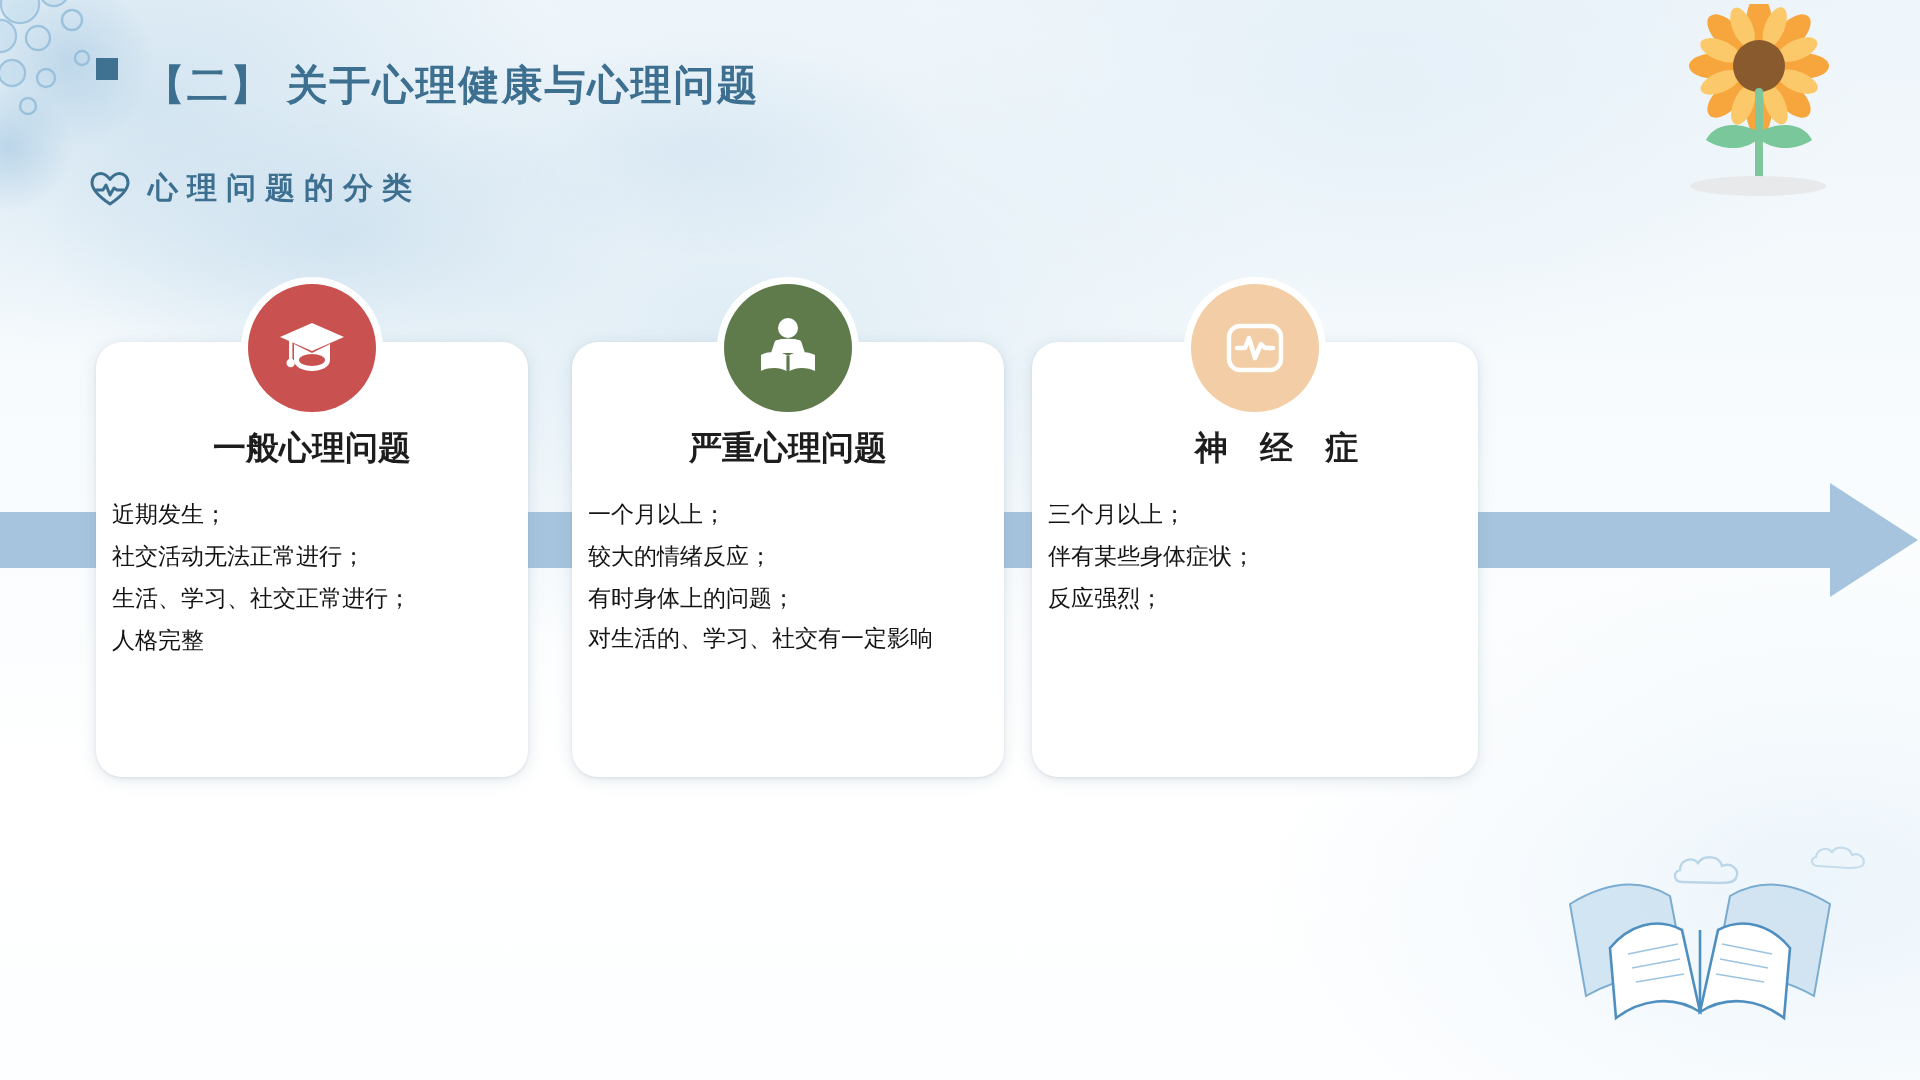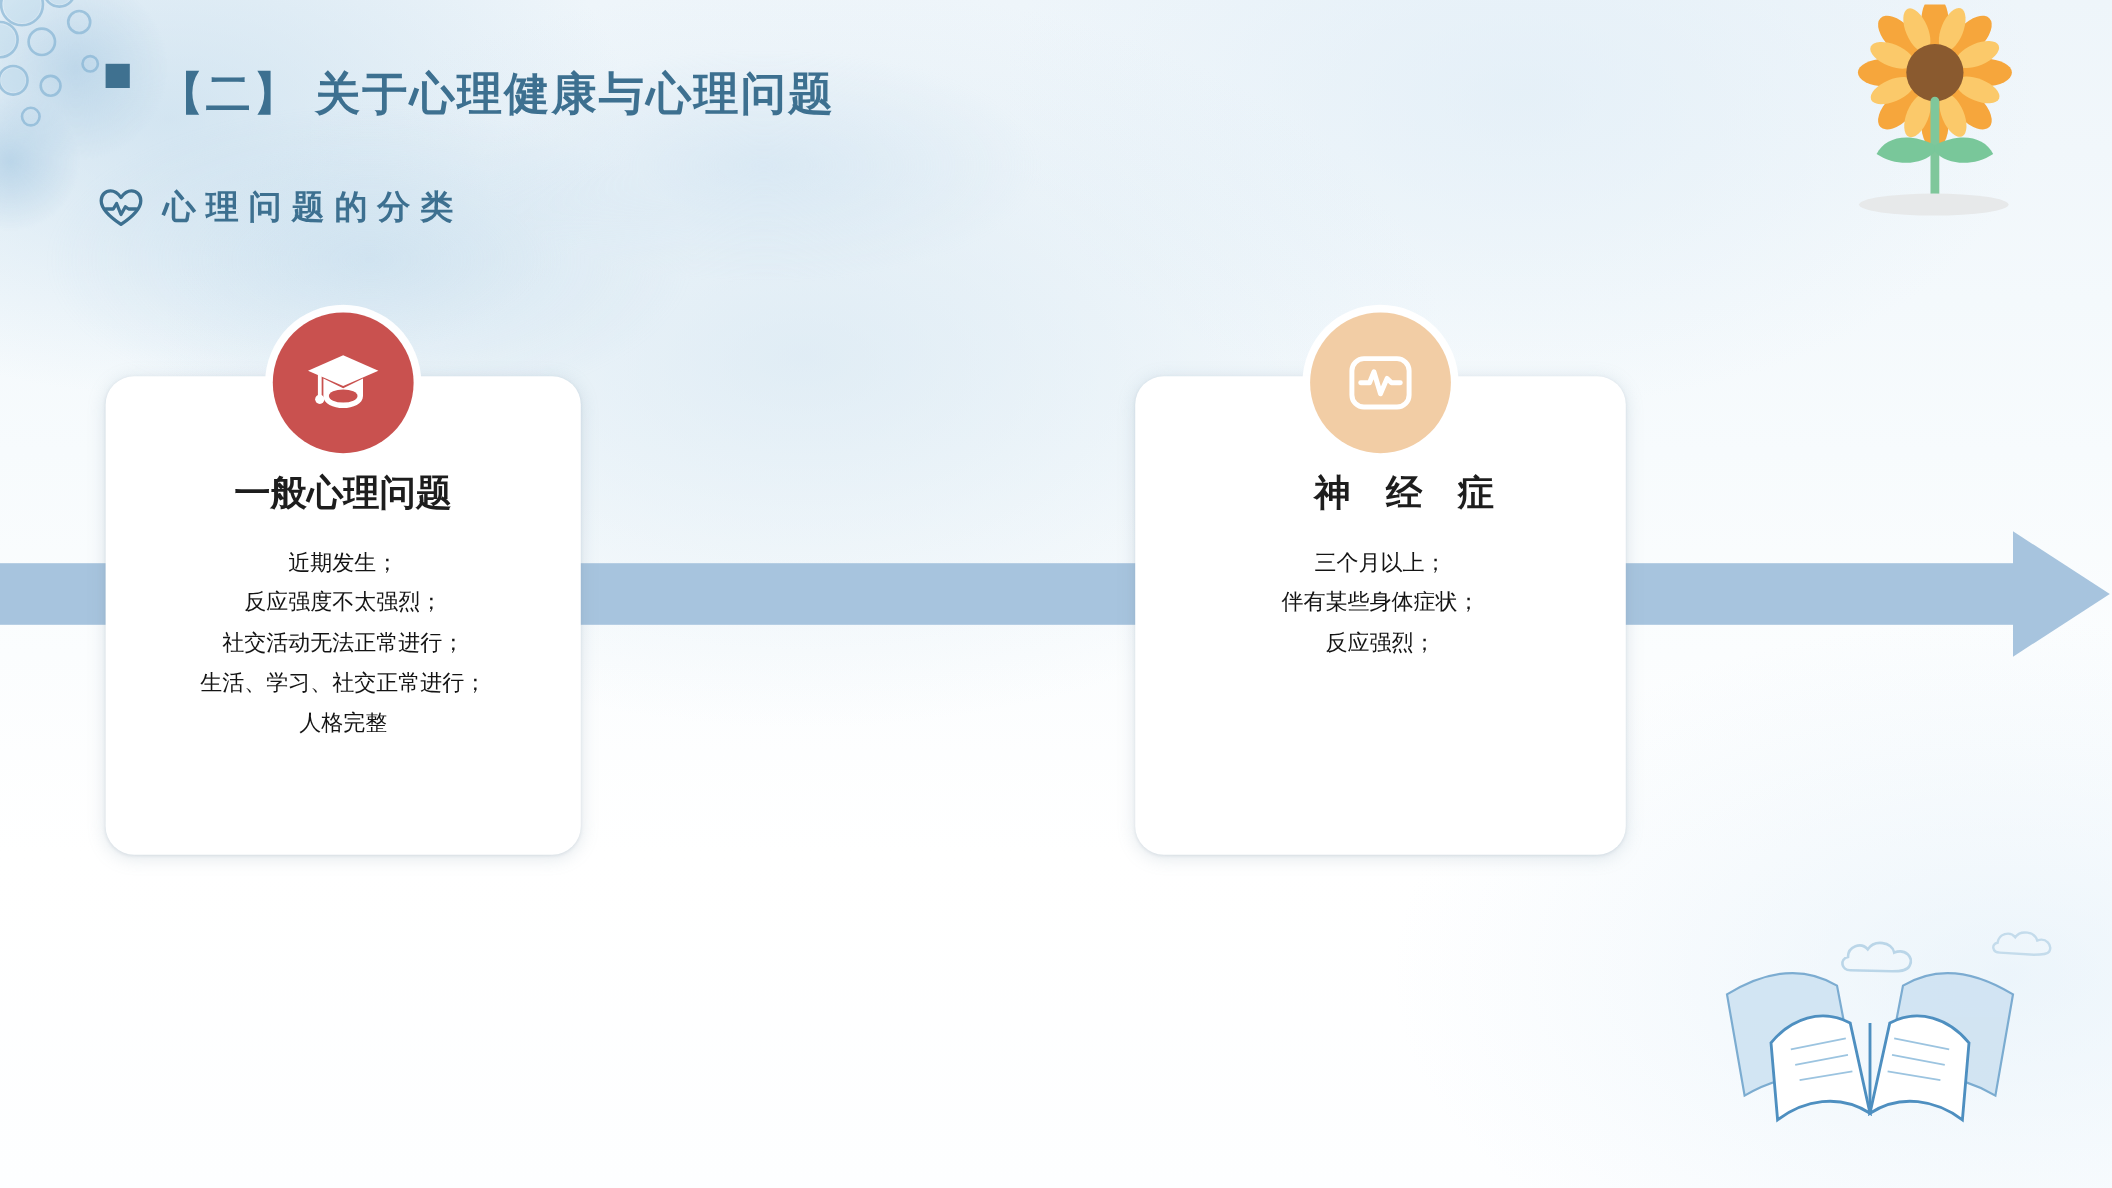--- a/index.html
+++ b/index.html
@@ -90,23 +90,23 @@
 
   .card-title{
     position:absolute;left:0;right:0;top:84px;text-align:center;
     font-family:"Liberation Serif","DejaVu Serif",serif;
     font-size:33px;color:#1d1d1d;font-weight:600;
   }
   .card.c3 .card-title{letter-spacing:12px;text-indent:12px;padding-left:43px;}
 
   .card-body{
     position:absolute;left:16px;right:16px;top:152px;
-    text-align:center;
+    text-align:left;
     font-family:"Liberation Serif","DejaVu Serif",serif;
-    font-size:20px;color:#141414;line-height:1.82;
+    font-size:23px;color:#141414;line-height:1.82;
   }
   .card-body .ln{display:block;}
   .card-body .ln.wrap{line-height:1.62;}
 
   
   .sunflower{position:absolute;right:56px;top:4px;width:210px;height:210px;}
   .sun-shadow{
     position:absolute;right:94px;top:176px;width:136px;height:20px;border-radius:50%;
     background:#e7e9ea;
   }
@@ -170,27 +170,43 @@
         <path d="M36 8 L68 22 L36 36 L4 22 Z" fill="#ffffff"></path>
         <path d="M18 29 L18 45 C18 52 27 56 36 56 C45 56 54 52 54 45 L54 29 L36 38 Z" fill="#ffffff"></path>
         <ellipse cx="36" cy="45" rx="13" ry="6" fill="#c9514f"></ellipse>
         <rect x="13" y="24" width="3.4" height="21" fill="#ffffff"></rect>
         <circle cx="14.7" cy="48" r="4.2" fill="#ffffff"></circle>
       </svg>
     </div>
     <div class="card-title">一般心理问题</div>
     <div class="card-body">
       <span class="ln">近期发生；</span>
-      <span class="ln">反应强度不太强烈；</span>
       <span class="ln">社交活动无法正常进行；</span>
       <span class="ln">生活、学习、社交正常进行；</span>
       <span class="ln">人格完整</span>
     </div>
   </div>
 
+  <div class="card c2">
+    <div class="badge green">
+      <svg width="70" height="70" viewBox="0 0 70 70">
+        <circle cx="35" cy="15" r="10" fill="#ffffff"></circle>
+        <path d="M22 28 C26 25 44 25 48 28 L52 40 L18 40 Z" fill="#ffffff"></path>
+        <path d="M8 42 C16 38 28 38 35 43 C42 38 54 38 62 42 L62 58 C54 54 42 54 35 59 C28 54 16 54 8 58 Z" fill="#ffffff"></path>
+        <path d="M35 43 L35 59" stroke="#5f7a4b" stroke-width="3.2" fill="none"></path>
+      </svg>
+    </div>
+    <div class="card-title">严重心理问题</div>
+    <div class="card-body">
+      <span class="ln">一个月以上；</span>
+      <span class="ln">较大的情绪反应；</span>
+      <span class="ln">有时身体上的问题；</span>
+      <span class="ln wrap">对生活的、学习、社交有一定影响</span>
+    </div>
+  </div>
 
   <div class="card c3">
     <div class="badge peach">
       <svg width="70" height="70" viewBox="0 0 70 70">
         <rect x="9" y="13" width="52" height="44" rx="11" ry="11" fill="none" stroke="#ffffff" stroke-width="4.5"></rect>
         <path d="M17 35 H25 L29 25 L35 45 L41 31 L45 35 H53" fill="none" stroke="#ffffff" stroke-width="4.5" stroke-linecap="round" stroke-linejoin="round"></path>
       </svg>
     </div>
     <div class="card-title">神 经 症</div>
     <div class="card-body">

